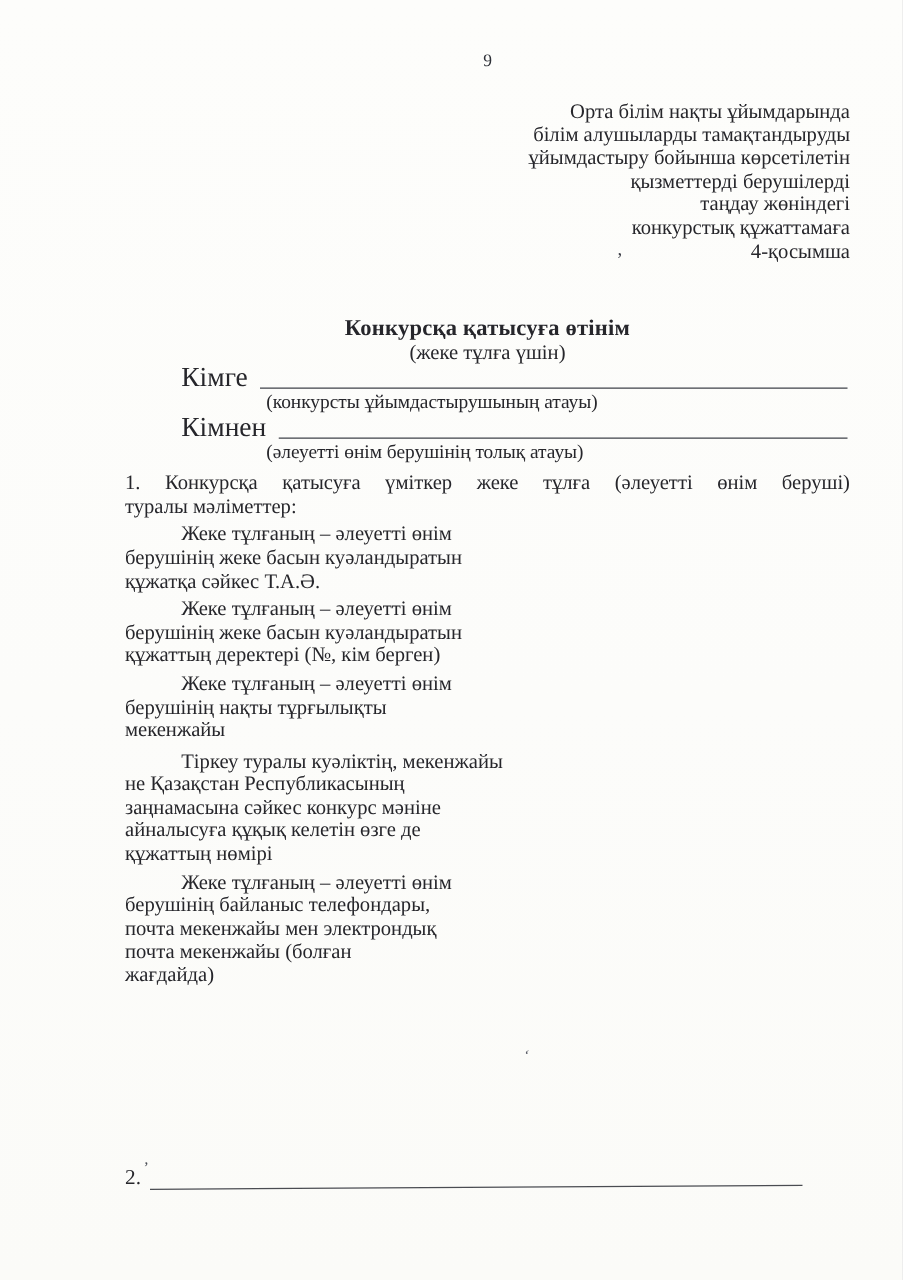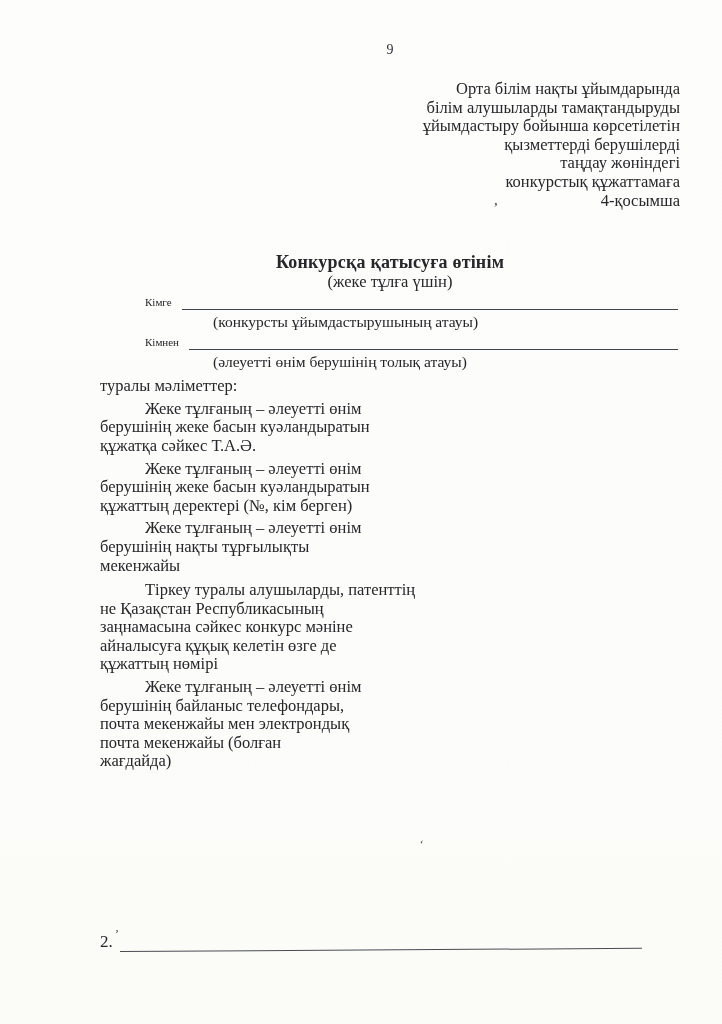--- a/index.html
+++ b/index.html
@@ -11,21 +11,21 @@
     font-family:"Liberation Serif","DejaVu Serif",serif;
     color:#26262b;
     overflow:hidden;
   }
   .content { position:absolute; top:0; left:0; right:0; padding:40px 42px 0 100px; }
   .pageno { text-align:center; font-size:14px; line-height:19px; color:#2e3138; }
   .appendix { margin-top:21px; text-align:right; font-size:16.5px; line-height:19px; }
   .titleblock { margin-top:42px; text-align:center; }
   .title-main { font-weight:bold; font-size:18px; line-height:20px; letter-spacing:0.2px; }
   .title-sub { font-size:16.5px; line-height:19px; }
-  .form-row { display:flex; align-items:flex-start; font-size:11px; line-height:20px; margin-top:1px; }
+  .form-row { display:flex; align-items:center; font-size:22px; line-height:20px; margin-top:1px; }
   .form-row .lbl { padding-left:45px; white-space:nowrap; }
   .blank { flex:1; border-bottom:1.4px solid #3f424a; height:17px; margin-left:10px; margin-right:2px; }
   .hint { font-size:15.5px; line-height:19px; padding-left:113px; }
   .intro { margin-top:6px; font-size:16.5px; line-height:18.6px; }
   .jline { text-align:justify; text-align-last:justify; }
   .item { margin-top:4px; }
   .item.mt6 { margin-top:6px; }
   .item.mt5 { margin-top:5px; }
   .ln { font-size:16.5px; line-height:18.6px; }
   .ind { padding-left:45px; }
@@ -71,20 +71,21 @@
     </div>
     <div class="hint">(конкурсты ұйымдастырушының атауы)</div>
 
     <div class="form-row">
       <span class="lbl">Кімнен</span>
       <span class="blank"></span>
     </div>
     <div class="hint">(әлеуетті өнім берушінің толық атауы)</div>
 
     <div class="intro">
+      <div class="ln jline">1. Конкурсқа қатысуға үміткер жеке тұлға (әлеуетті өнім беруші)</div>
       <div class="ln">туралы мәліметтер:</div>
     </div>
 
     <div class="item">
       <div class="ln ind">Жеке тұлғаның – әлеуетті өнім</div>
       <div class="ln">берушінің жеке басын куәландыратын</div>
       <div class="ln">құжатқа сәйкес Т.А.Ә.</div>
     </div>
 
     <div class="item">
@@ -93,21 +94,21 @@
       <div class="ln">құжаттың деректері (№, кім берген)</div>
     </div>
 
     <div class="item">
       <div class="ln ind">Жеке тұлғаның – әлеуетті өнім</div>
       <div class="ln">берушінің нақты тұрғылықты</div>
       <div class="ln">мекенжайы</div>
     </div>
 
     <div class="item mt6">
-      <div class="ln ind">Тіркеу туралы алушыларды, патенттің</div>
+      <div class="ln ind">Тіркеу туралы куәліктің, мекенжайы</div>
       <div class="ln">не Қазақстан Республикасының</div>
       <div class="ln">заңнамасына сәйкес конкурс мәніне</div>
       <div class="ln">айналысуға құқық келетін өзге де</div>
       <div class="ln">құжаттың нөмірі</div>
     </div>
 
 
     <div class="item">
       <div class="ln ind">Жеке тұлғаның – әлеуетті өнім</div>
       <div class="ln">берушінің байланыс телефондары,</div>

